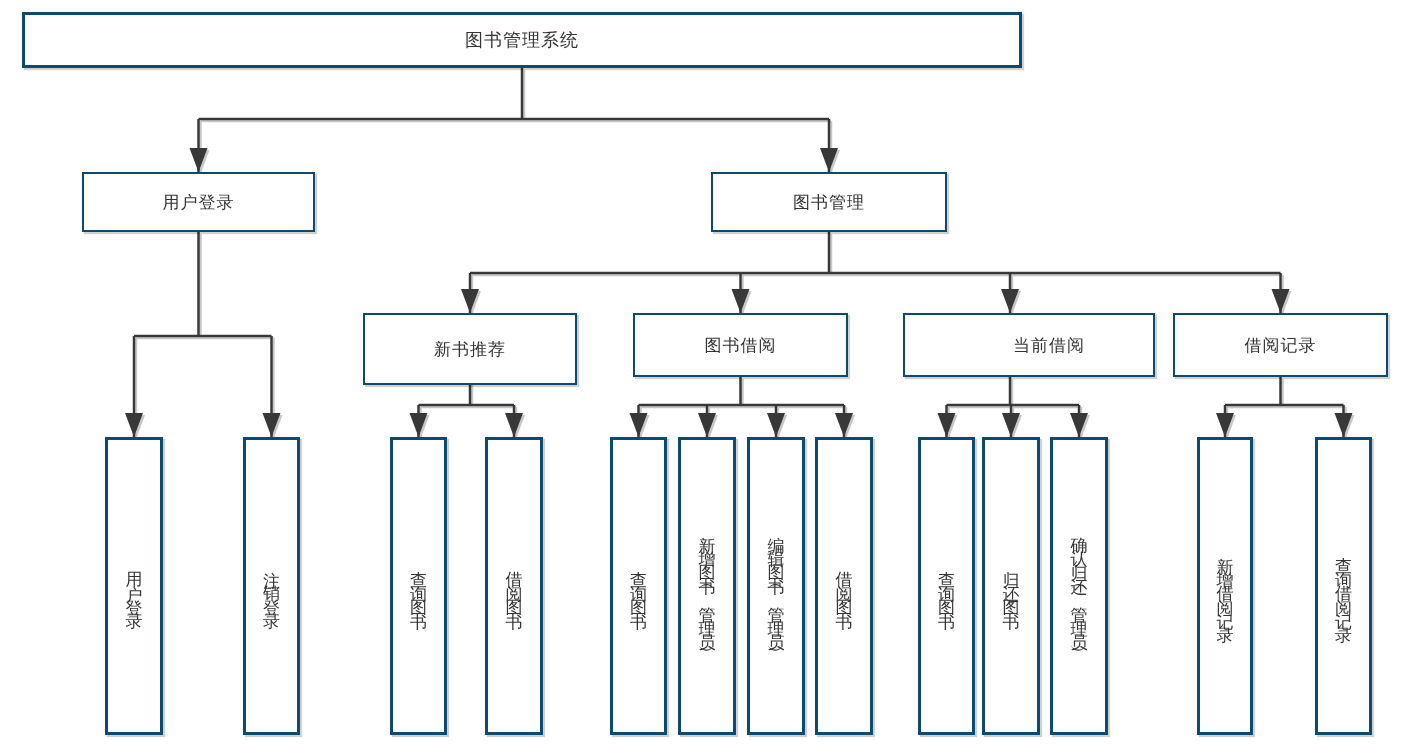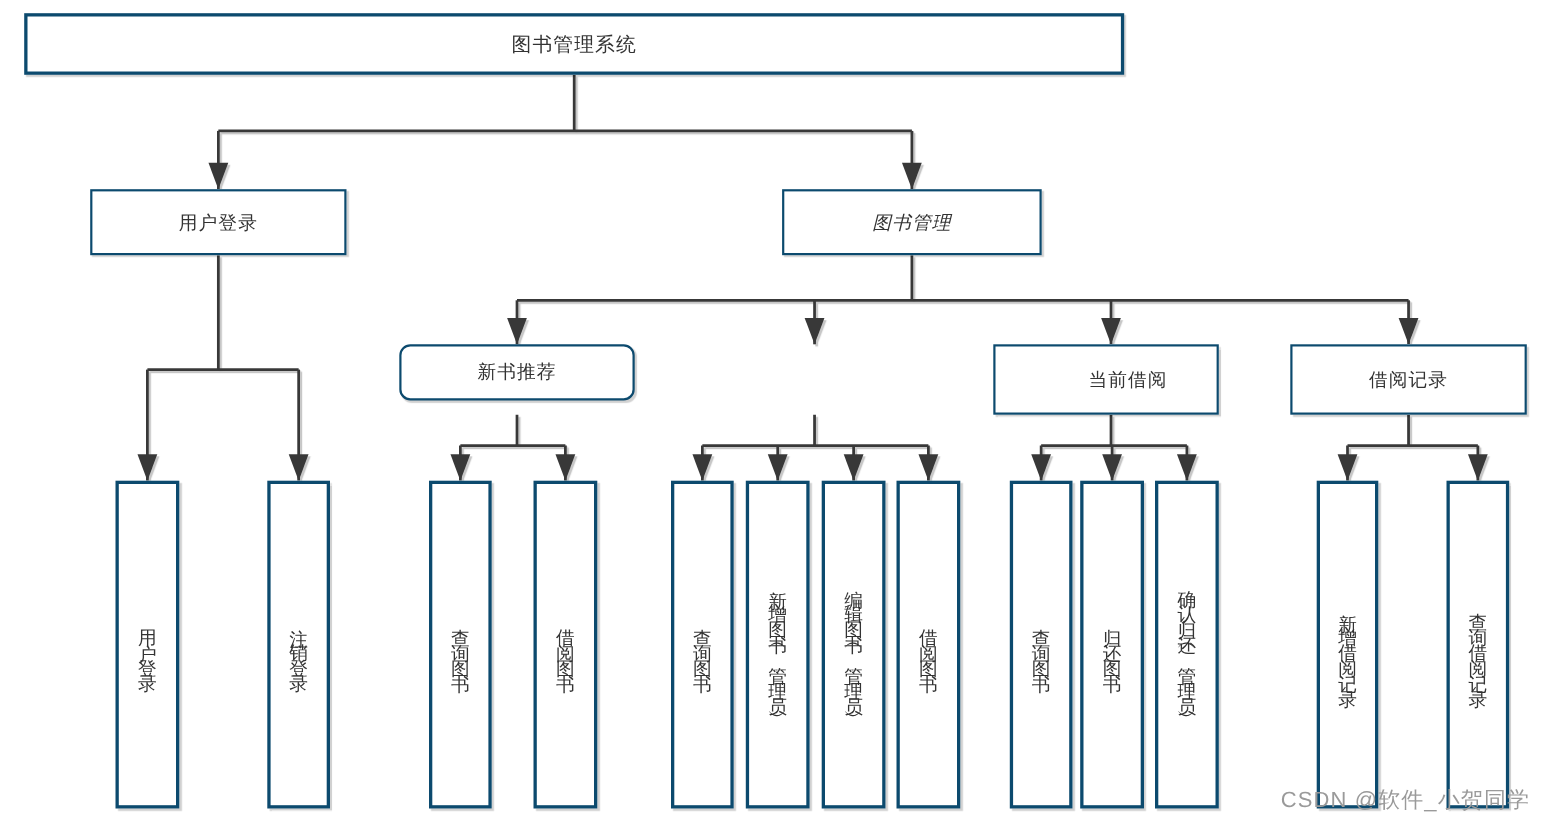--- a/index.html
+++ b/index.html
@@ -97,28 +97,31 @@
     </g>
   </svg>
 
   <div class="box root-box" style="left:22px; top:12px; width:1000px; height:56px;">
     <span class="lbl">图书管理系统</span>
   </div>
 
   <div class="box mid-box" style="left:82px; top:172px; width:233px; height:60px;">
     <span class="lbl">用户登录</span>
   </div>
-  <div class="box mid-box" style="left:711px; top:172px; width:236px; height:60px;font-style:italic;">
+  <div class="box mid-box" style="left:711px; top:172px; width:236px; height:60px;">
     <span class="lbl">图书管理</span>
   </div>
 
-  <div class="box mid-box" style="left:363px; top:313px; width:214px; height:51px;border-radius:10px;">
+  <div class="box mid-box" style="left:363px; top:313px; width:214px; height:72px;">
     <span class="lbl">新书推荐</span>
   </div>
-  <div class="box mid-box" style="left:903px; top:313px; width:205px; height:64px;padding-left:40px;">
+  <div class="box mid-box" style="left:633px; top:313px; width:215px; height:64px;">
+    <span class="lbl">图书借阅</span>
+  </div>
+  <div class="box mid-box" style="left:903px; top:313px; width:252px; height:64px;padding-left:40px;">
     <span class="lbl">当前借阅</span>
   </div>
   <div class="box mid-box" style="left:1173px; top:313px; width:215px; height:64px;align-items:center;">
     <span class="lbl">借阅记录</span>
   </div>
 
   <div class="box leaf-box" style="left:105px; top:437px; width:58px; height:298px;">
     <span class="lbl">用户登录</span>
   </div>
   <div class="box leaf-box" style="left:243px; top:437px; width:57px; height:298px;">
@@ -155,15 +158,14 @@
     <span class="lbl">确认归还（管理员）</span>
   </div>
 
   <div class="box leaf-box" style="left:1197px; top:437px; width:56px; height:298px;">
     <span class="lbl">新增借阅记录</span>
   </div>
   <div class="box leaf-box" style="left:1315px; top:437px; width:57px; height:298px;">
     <span class="lbl">查询借阅记录</span>
   </div>
 
-  <div id="watermark">CSDN @软件_小贺同学</div>
 
 </div>
 
 </body></html>

